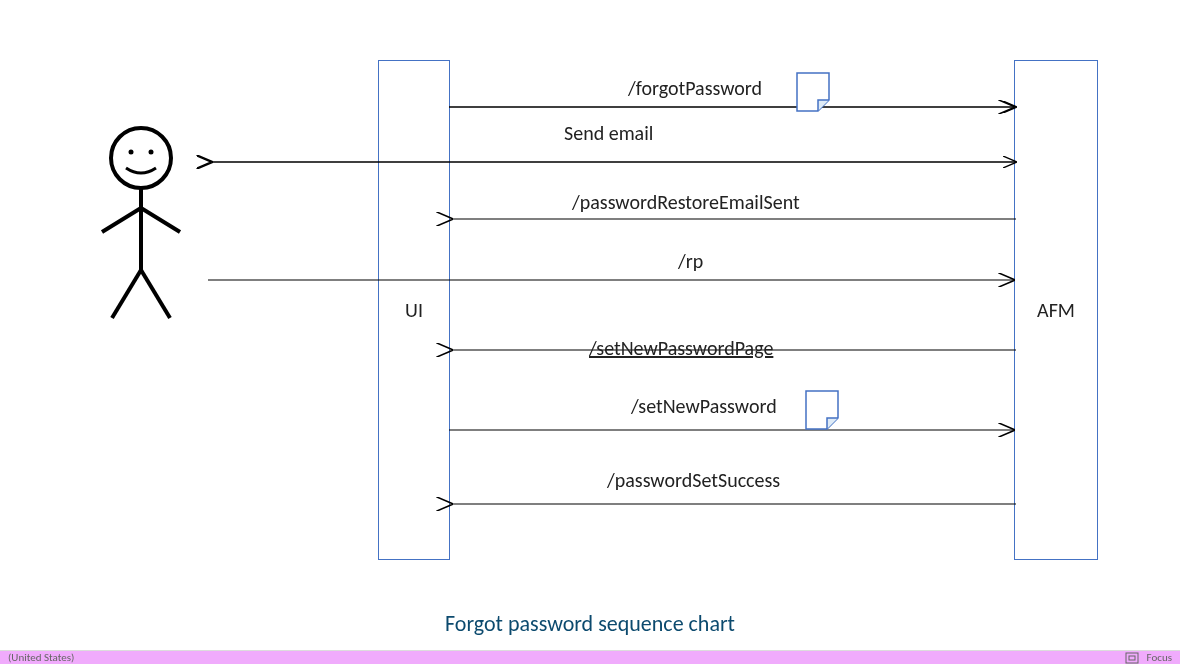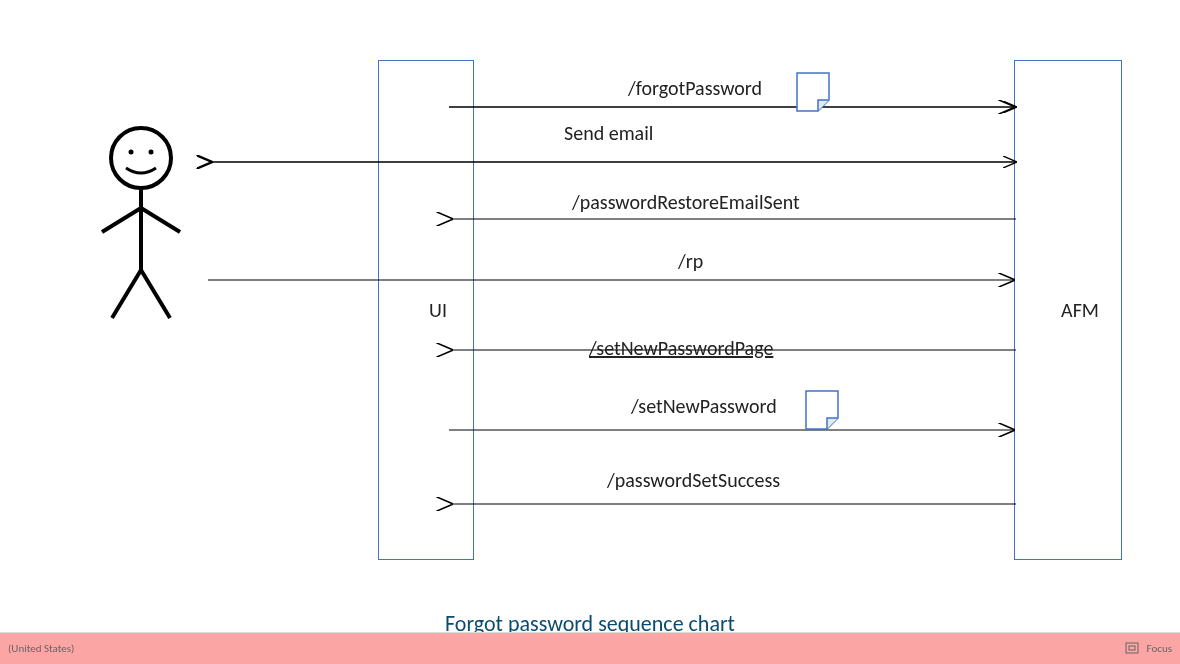--- a/index.html
+++ b/index.html
@@ -14,21 +14,20 @@
     }
     .lifeline-box {
       position: absolute;
       border: 1.5px solid #4472C4;
       background: #ffffff;
       display: flex;
       align-items: center;
       justify-content: center;
       font-size: 20px;
       color: #222;
-      padding-left: 24px;
     }
     .lifeline-ui {
       left: 378px;
       top: 60px;
       width: 70px;
       height: 498px;
     }
     .lifeline-afm {
       left: 1014px;
       top: 60px;
@@ -61,34 +60,35 @@
     .note-icon {
       position: absolute;
       width: 34px;
       height: 40px;
     }
     .statusbar {
       position: absolute;
       left: 0;
       right: 0;
       bottom: 0;
-      height: 32px;
-      background: #fca5a5;
+      height: 14px;
+      background: #f0abfc;
       border-top: 1px solid #dcdcdc;
       font-size: 11px;
       color: #666;
       display: flex;
       align-items: center;
       justify-content: space-between;
       padding: 0 8px;
       box-sizing: border-box;
     }
     .statusbar .right {
       display: flex;
       gap: 8px;
+      align-items: center;
     }
   </style>
 </head>
 <body>
 
 <svg class="overlay">
   <g stroke="#000" stroke-width="4" fill="none">
     <circle cx="141" cy="158" r="30" fill="#fff"></circle>
     <circle cx="131" cy="152" r="2.5" fill="#000" stroke="none"></circle>
     <circle cx="151" cy="152" r="2.5" fill="#000" stroke="none"></circle>

